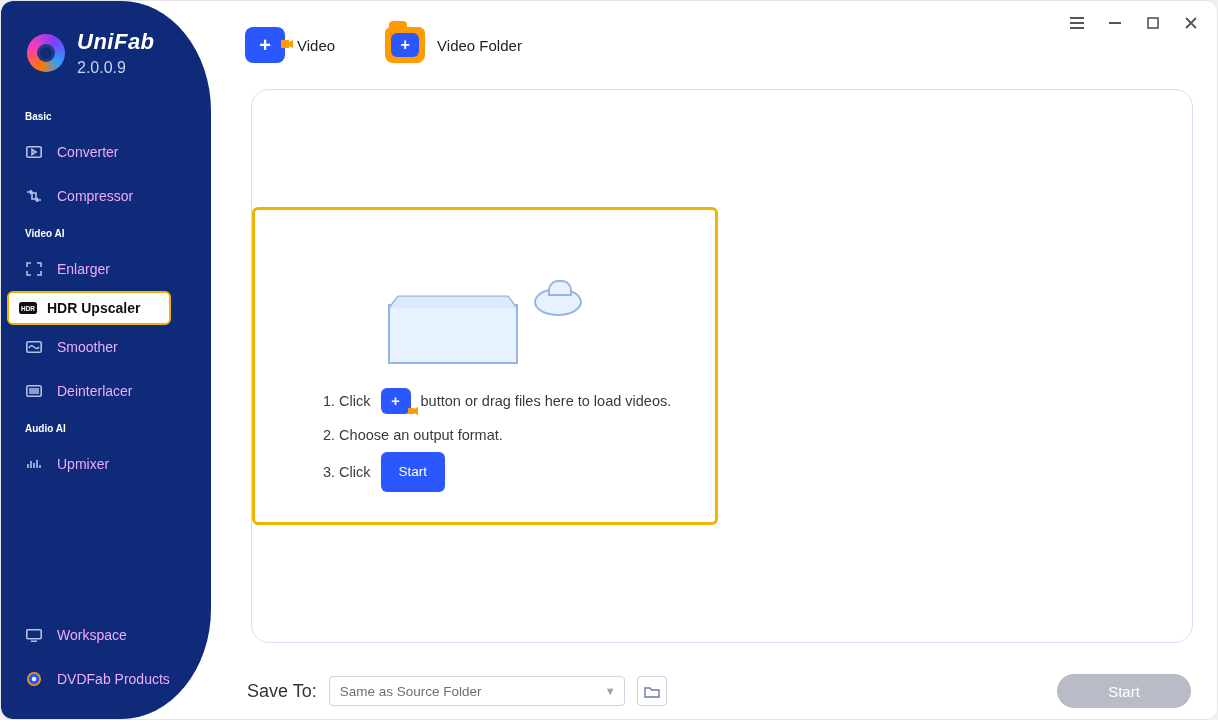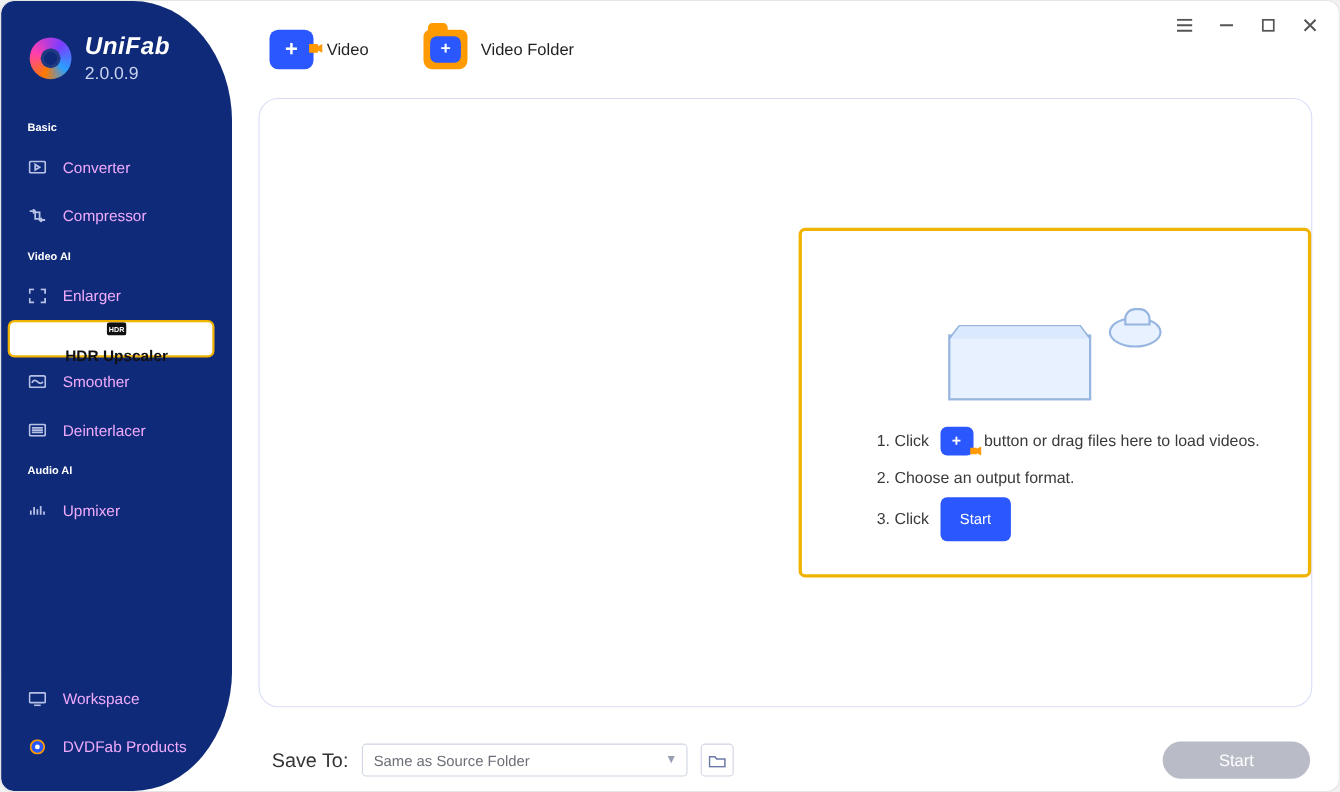--- a/index.html
+++ b/index.html
@@ -27,24 +27,23 @@
   .logo-text{display:flex; flex-direction:column;}
   .logo-text .name{ color:#fff; font-size:22px; font-weight:700; font-style: italic; letter-spacing:.5px;}
   .logo-text .ver{ color:#c9d2ef; font-size:16px; margin-top:4px;}
   .section-title{ color:#fff; font-weight:700; font-size:10px; padding: 10px 0 8px 24px; }
   .nav-item{
     display:flex; align-items:center; gap:14px; height:44px; padding-left:24px;
     color:#f0abfc; font-size:14px; cursor:pointer;
   }
   .nav-item .ico{ width:18px; height:14px; display:inline-flex; align-items:center; justify-content:center; }
   .nav-active{
-    background:#fff; color:#111; width: 188px; margin-left:6px; height:34px;
+    background:#fff; color:#111; width: 164px; margin-left:6px; height:34px;
     border:2px solid #f0b400; border-radius:6px; padding-left:10px; gap:10px;
     font-weight:700;
-    flex-direction:column;
   }
   .nav-active .ico svg path, .nav-active .ico svg rect{ stroke:#111; }
   .bottom-links{ position:absolute; bottom:18px; left:0; right:0;}
   
   .main{
     flex:1; height:100%; position:relative; background:#fff; padding: 0 20px; display:flex; flex-direction:column;
   }
   .window-controls{
     position:absolute; top:14px; right:18px; display:flex; gap:22px; color:#555;
   }
@@ -54,22 +53,22 @@
   .tb-box{ position:relative; width:40px; height:36px; background:#2b57ff; border-radius:8px; display:flex; align-items:center; justify-content:center;}
   .tb-plus{ color:#fff; font-size:20px; font-weight:700; line-height:1;}
   .tb-camera{ position:absolute; width:14px; height:14px; right:-9px; top:10px;}
   .tb-camera svg{ display:block;}
   .tb-label{ color:#222; font-size:15px;}
   .folder-ico{ position:relative; width:40px; height:36px;}
   .folder-back{ position:absolute; inset:0; background:#ff9a00; border-radius:6px 6px 8px 8px;}
   .folder-tab{ position:absolute; width:18px; height:8px; background:#ff9a00; border-radius:4px 4px 0 0; top:-6px; left:4px;}
   .folder-plus{ position:absolute; inset:6px; background:#2b57ff; border-radius:6px; display:flex; align-items:center; justify-content:center; color:#fff; font-weight:700;}
   .drop-outer{
-    flex:1; margin: 0 4px 20px 4px; border:1px solid #d8ddf5; border-radius:18px;
-    display:flex; align-items:center; justify-content:flex-end; position:relative;
+    flex:1; margin: 0 4px 20px 20px; border:1px solid #d8ddf5; border-radius:18px;
+    display:flex; align-items:center; justify-content:flex-start; position:relative;
   }
   .drop-inner{
     width:466px; height:318px; border:3px solid #f0b400; border-radius:6px;
     display:flex; flex-direction:column; align-items:center; padding: 24px 22px 18px;
   }
   .illus{ width:280px; height:130px; display:flex; align-items:flex-end; justify-content:center; gap:16px; margin-bottom:20px;}
   .box{ width:130px; height:60px; border:2px solid #96b6e0; background:#e8f1ff; position:relative;}
   .box::before{ content:""; position:absolute; left:-2px; right:-2px; top:-16px; height:16px; border:2px solid #96b6e0; border-bottom:none; background:#dbe9ff; transform: perspective(60px) rotateX(35deg); transform-origin: bottom;}
   .ufo{ width:48px; height:28px; border:2px solid #96b6e0; border-radius:50%; background:#e8f1ff; position:relative; top:-48px;}
   .ufo::after{content:""; position:absolute; width:20px; height:12px; border:2px solid #96b6e0; border-radius:10px 10px 0 0; top:-10px; left:12px; background:#e8f1ff;}

